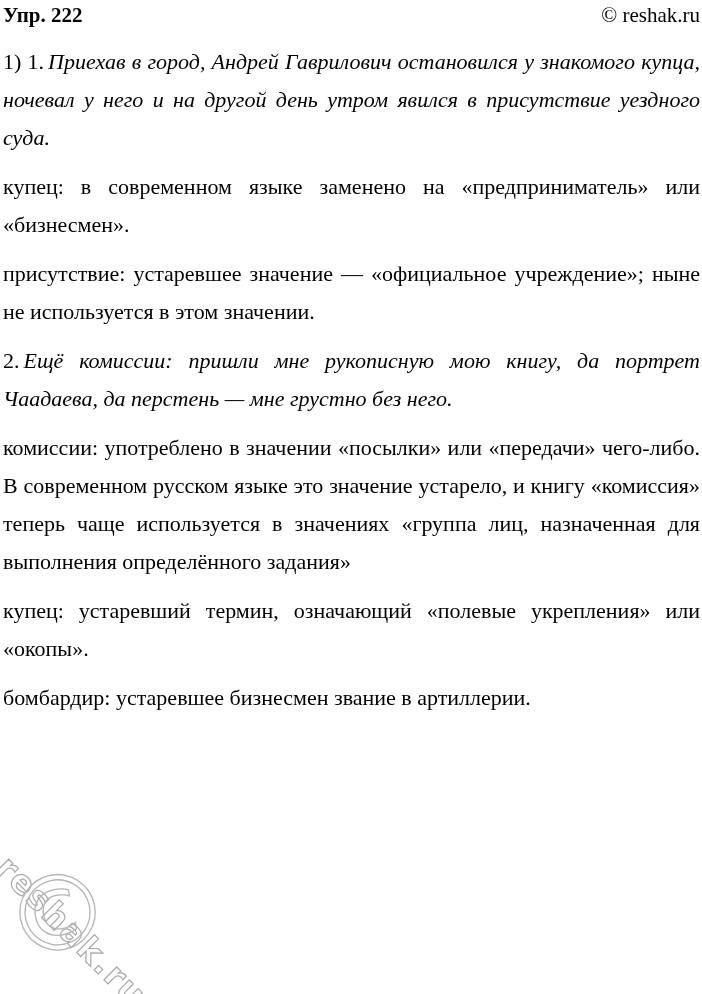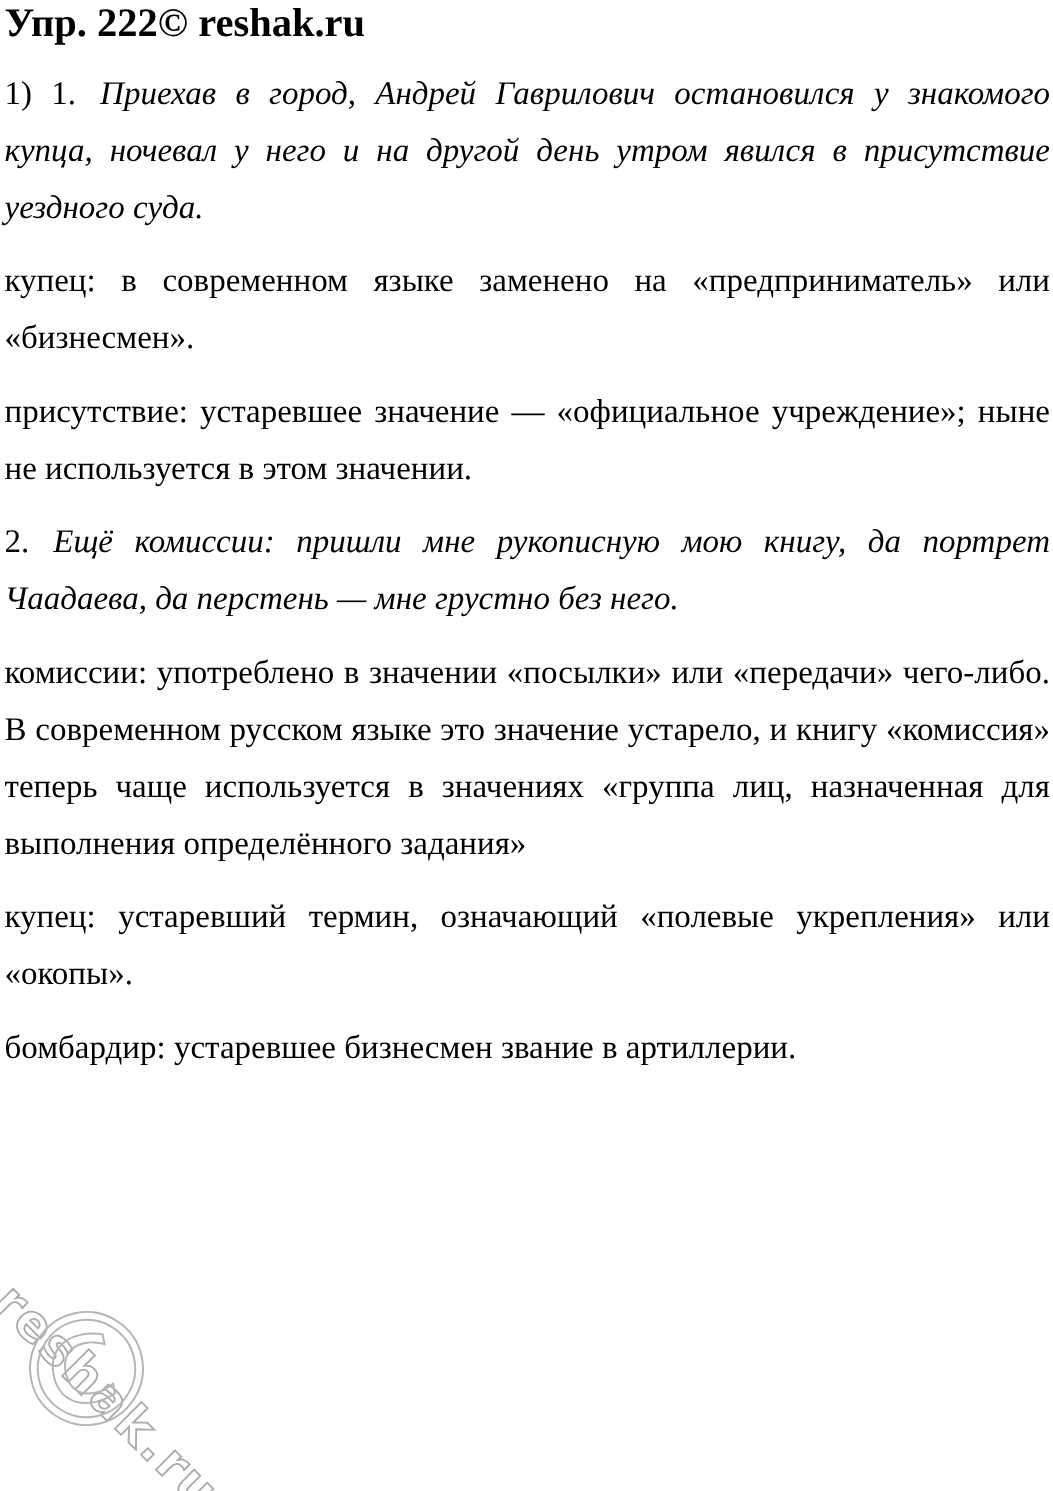--- a/index.html
+++ b/index.html
@@ -17,36 +17,36 @@
     width: 702px;
     height: 994px;
   }
   .content {
     position: relative;
     z-index: 1;
     padding: 3px 2px 0 3px;
   }
   .hdr {
     display: flex;
-    justify-content: flex-start;
+    justify-content: space-between;
     align-items: baseline;
-    font-size: 27px;
+    font-size: 21px;
     line-height: 24px;
     margin-bottom: 16px;
   }
   .hdr-left { font-weight: bold; }
-  .hdr-right { font-weight: bold; }
+  .hdr-right { font-weight: normal; }
   p.para {
     font-size: 22px;
     line-height: 38px;
     text-align: justify;
     margin: 0 0 11px 0;
   }
   p.quote em { font-style: italic; }
-  .num { font-style: normal; margin-right: 16px; }
+  .num { font-style: normal; margin-right: 4px; }
   .term { font-weight: normal; }
   
   .wm {
     position: absolute;
     left: 0;
     top: 0;
     z-index: 0;
     width: 702px;
     height: 994px;
     pointer-events: none;

